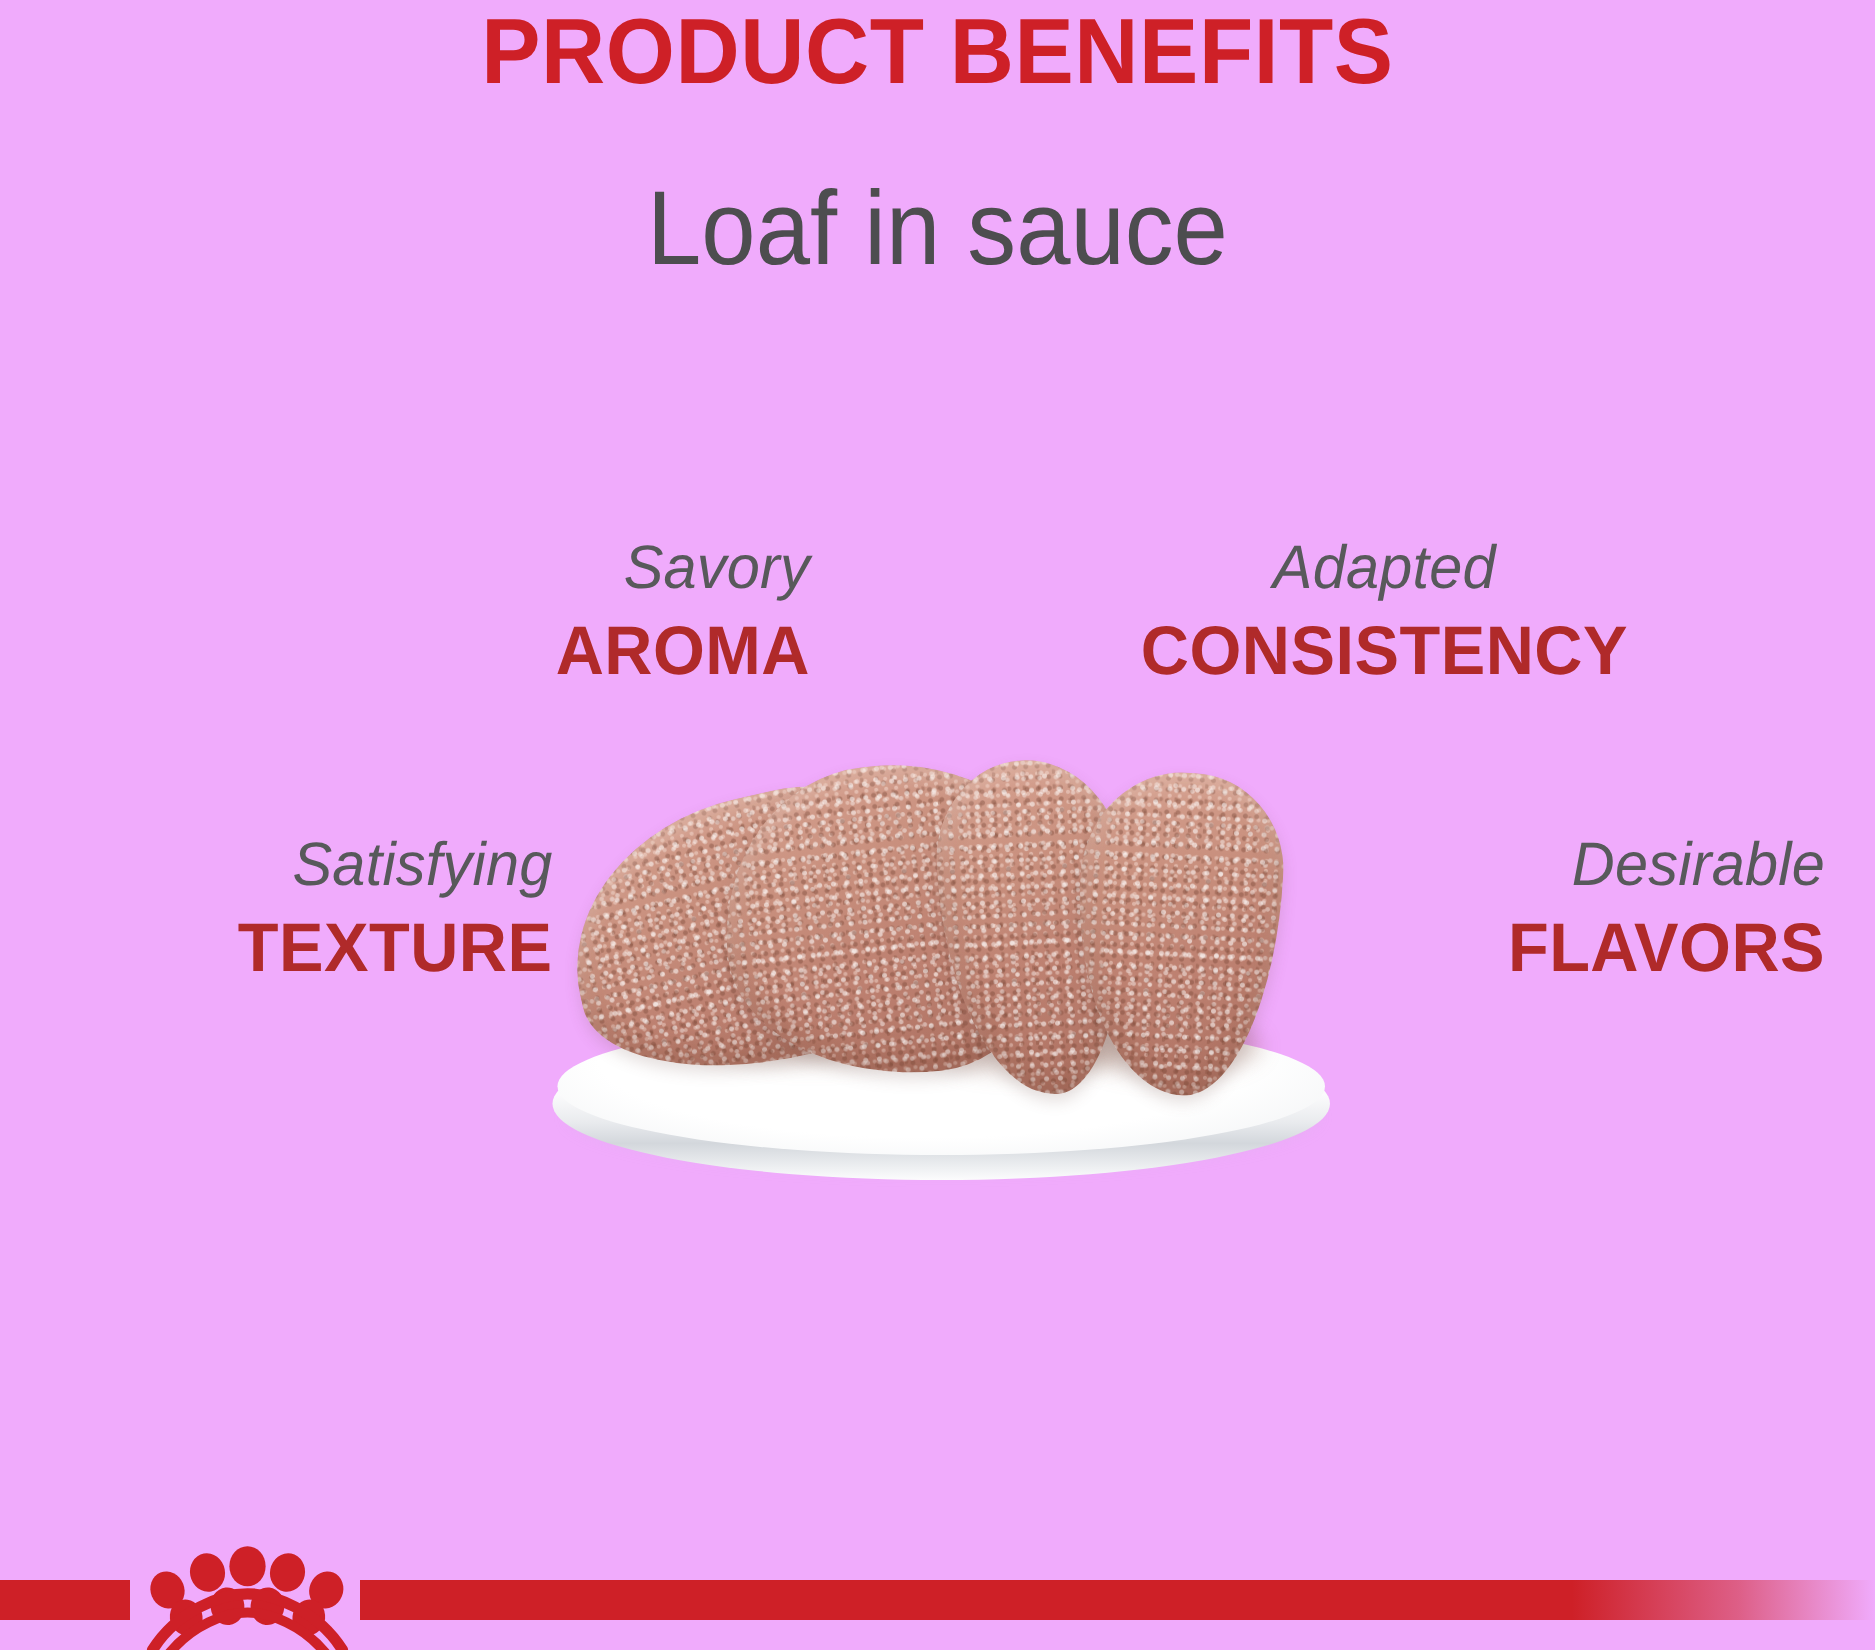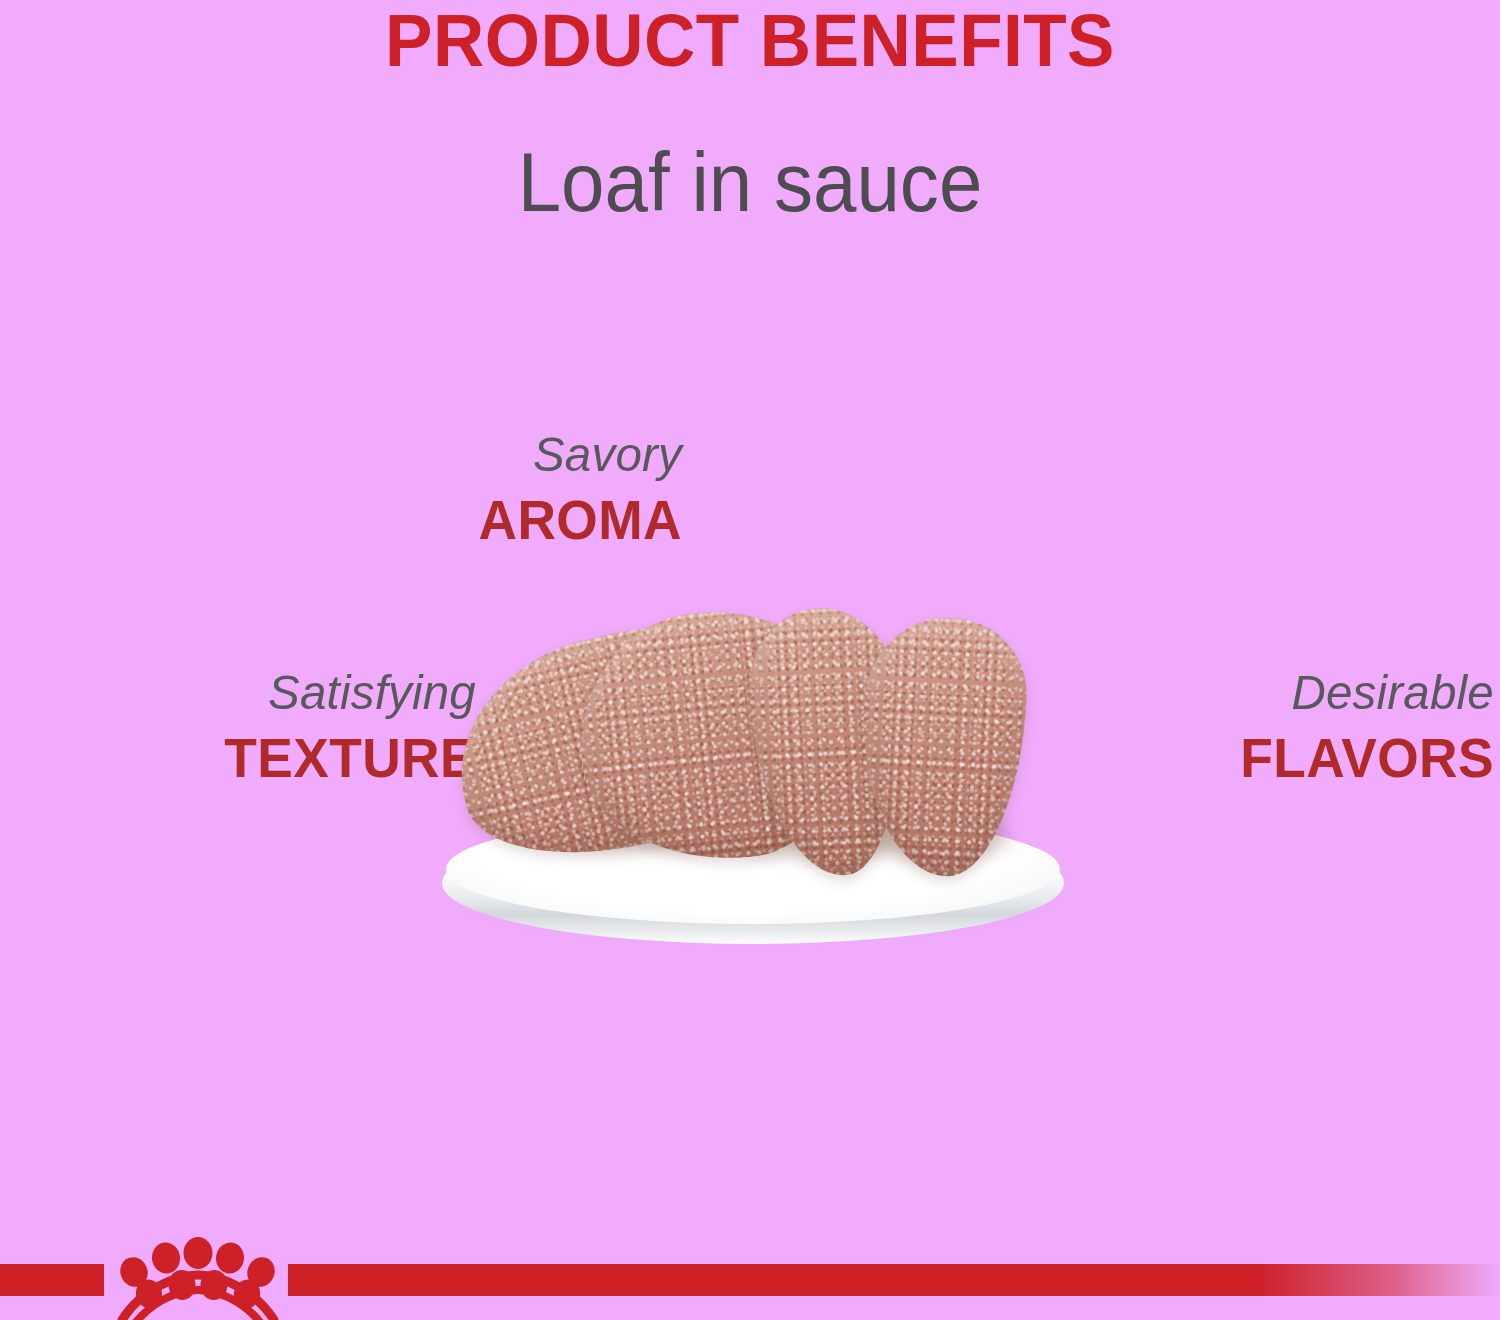--- a/index.html
+++ b/index.html
@@ -49,21 +49,20 @@
     line-height: 1.0;
     white-space: nowrap;
     transform: scaleX(0.93);
   }
 
   
   .benefit {
     position: absolute;
     line-height: 1.0;
     white-space: nowrap;
-    padding-left: 34px;
   }
   .benefit .adj {
     display: block;
     font-size: 49px;
     font-style: italic;
     font-weight: 400;
     color: #58595b;
     letter-spacing: 0.2px;
     transform: scaleX(0.97);
   }
@@ -272,20 +271,24 @@
 <div class="stage">
 
   <div class="header-title">PRODUCT BENEFITS</div>
   <div class="header-subtitle">Loaf in sauce</div>
 
   <div class="benefit b-aroma">
     <span class="adj">Savory</span>
     <span class="noun">AROMA</span>
   </div>
 
+  <div class="benefit b-consistency">
+    <span class="adj">Adapted</span>
+    <span class="noun">CONSISTENCY</span>
+  </div>
 
   <div class="benefit b-flavors">
     <span class="adj">Desirable</span>
     <span class="noun">FLAVORS</span>
   </div>
 
   <div class="benefit b-texture">
     <span class="adj">Satisfying</span>
     <span class="noun">TEXTURE</span>
   </div>

